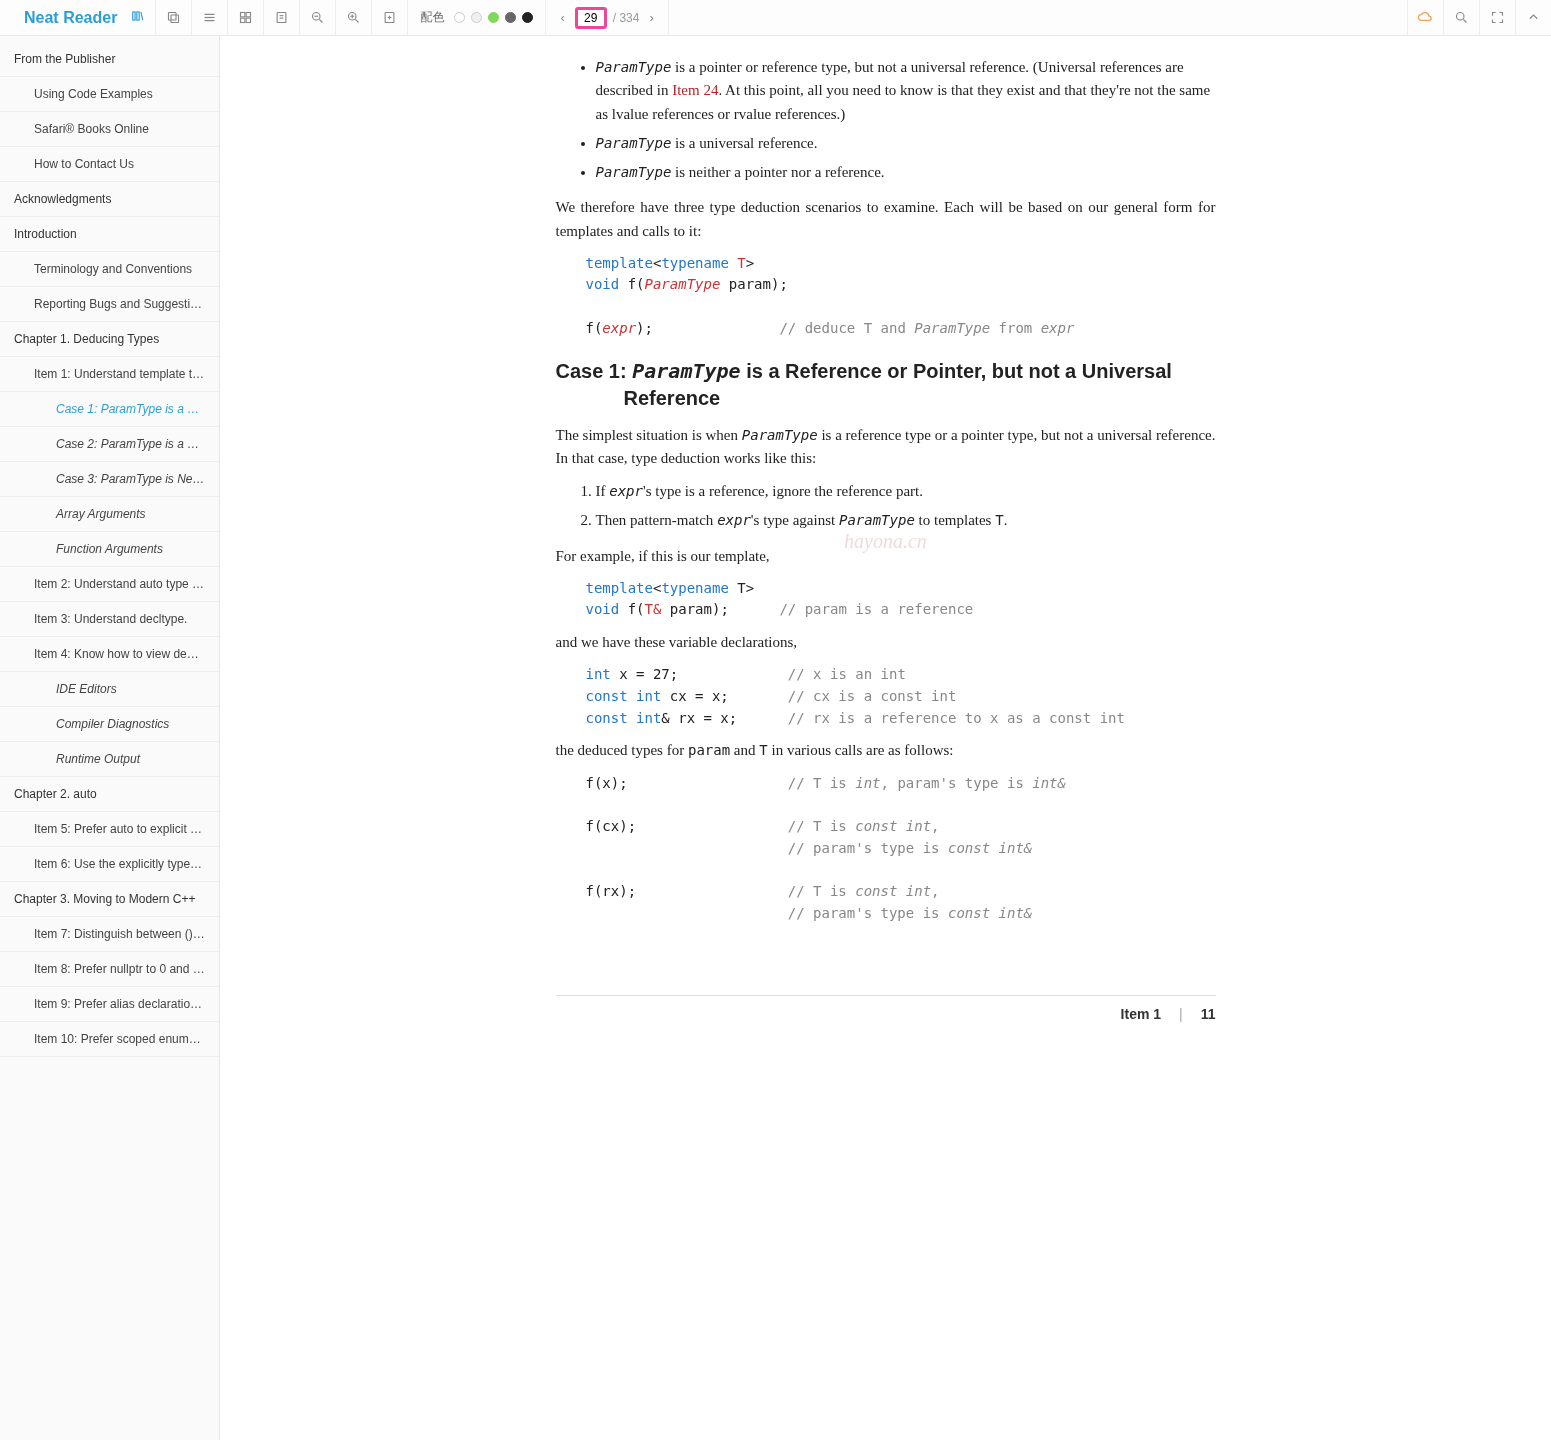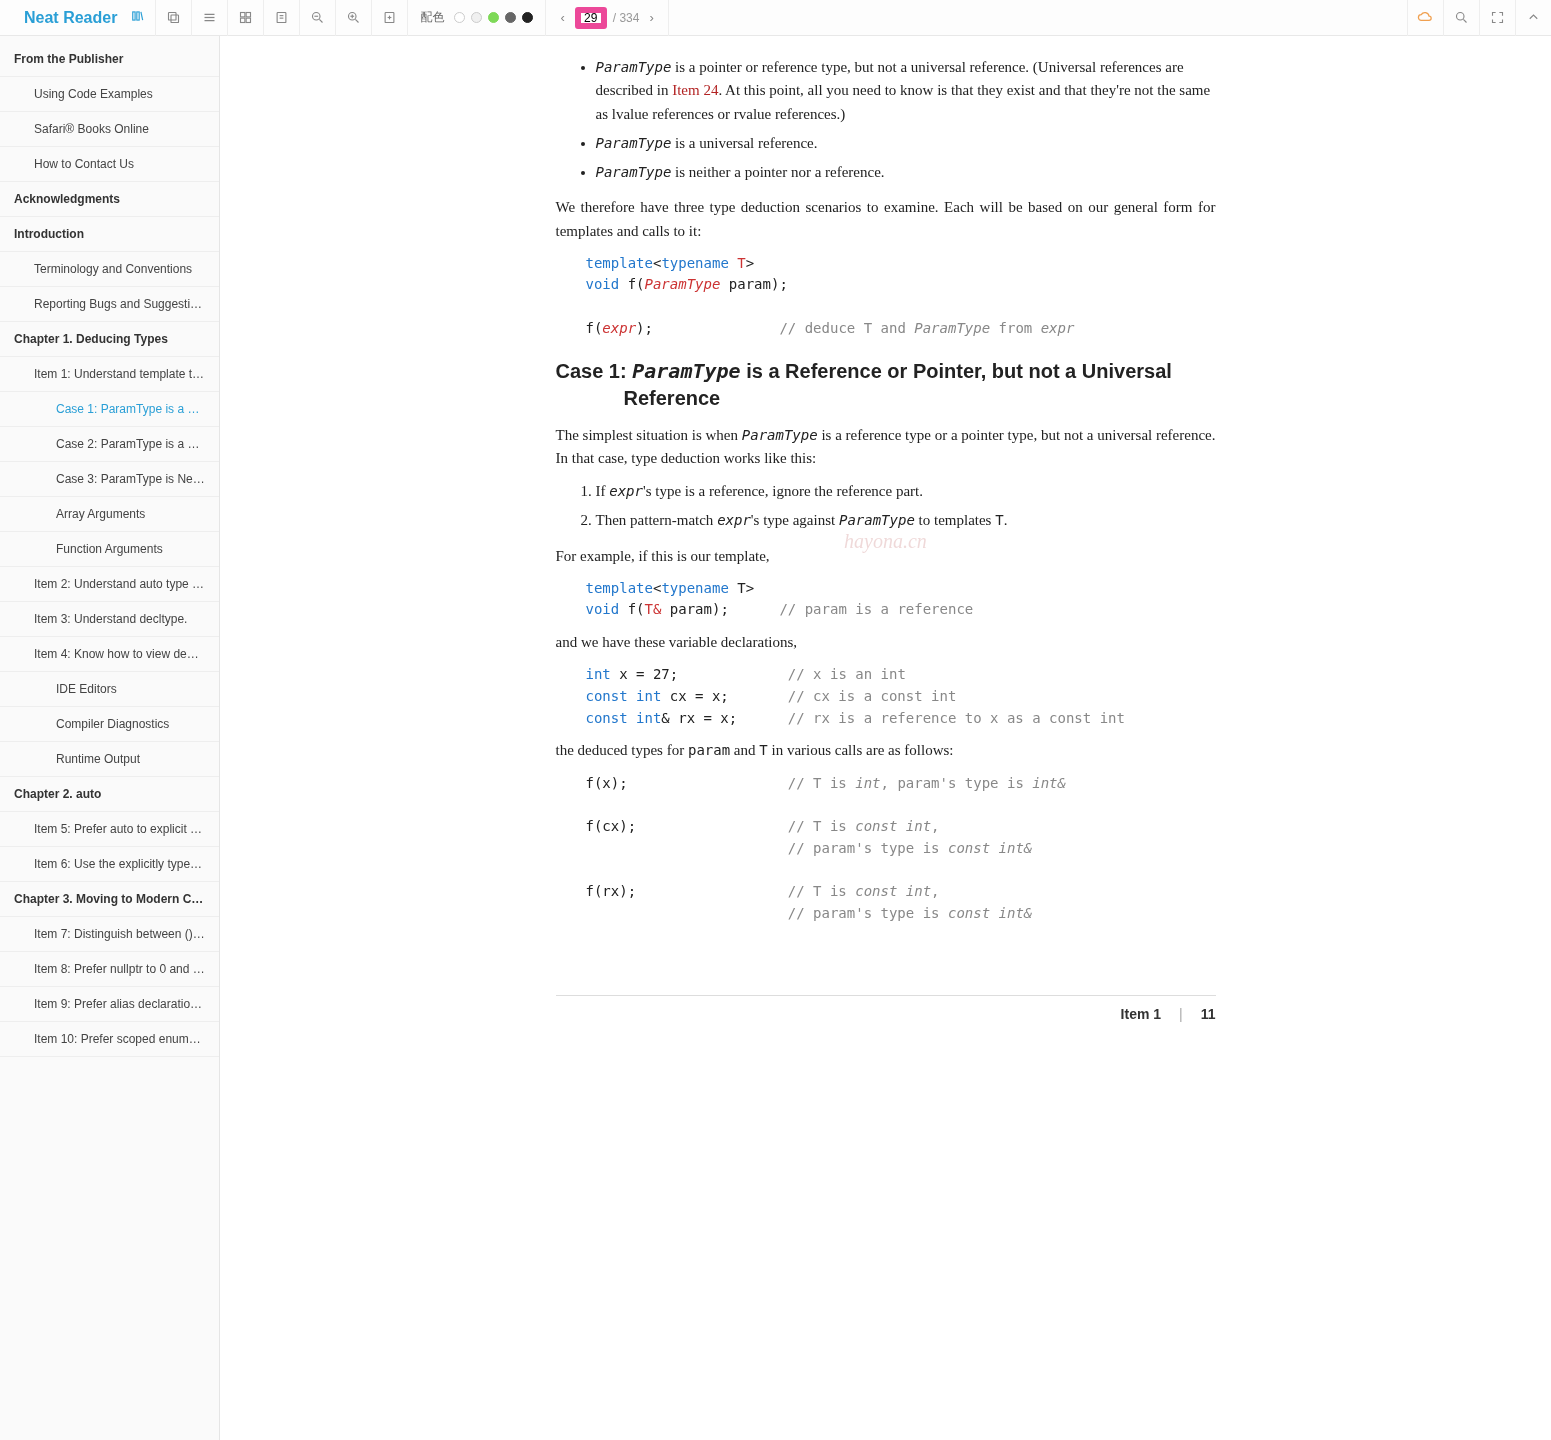--- a/index.html
+++ b/index.html
@@ -5,43 +5,43 @@
 * { margin: 0; padding: 0; box-sizing: border-box; }
 body { font-family: -apple-system, BlinkMacSystemFont, "Segoe UI", Arial, sans-serif; font-size: 13px; color: #333; background: #fff; overflow: hidden; }
 .app { display: flex; flex-direction: column; height: 100vh; width: 100vw; }
 
 
 .toolbar { height: 36px; display: flex; align-items: center; border-bottom: 1px solid #e8e8e8; background: #fdfdfd; user-select: none; }
 .brand { font-weight: 600; font-size: 16px; color: #2a9fd6; padding: 0 10px 0 24px; line-height: 36px; }
 .tbtn { width: 36px; height: 36px; display: flex; align-items: center; justify-content: center; border-right: 1px solid #eee; color: #888; cursor: pointer; }
 .brand-group { display: flex; align-items: center; border-right: 1px solid #eee; height: 36px; padding-right: 6px; }
 .page-nav { display: flex; align-items: center; gap: 6px; padding: 0 10px; border-right: 1px solid #eee; height: 36px; }
-.page-input { width: 32px; height: 22px; text-align: center; border: 6px solid #ec4899; border-radius: 3px; font-size: 12px; }
+.page-input { width: 32px; height: 22px; text-align: center; border: 3px solid #ec4899; border-radius: 3px; font-size: 12px; }
 .page-total { color: #999; font-size: 12px; }
 .chev { color: #888; cursor: pointer; padding: 4px; }
 .color-group { display: flex; align-items: center; gap: 6px; padding: 0 12px; border-right: 1px solid #eee; height: 36px; }
 .color-label { font-size: 12px; color: #666; margin-right: 4px; }
 .swatch { width: 11px; height: 11px; border-radius: 50%; border: 1px solid #ccc; cursor: pointer; }
 .sw-white { background: #fff; }
 .sw-lgray { background: #f0f0f0; }
 .sw-green { background: #7ed957; border-color: #7ed957; }
 .sw-dgray { background: #666; border-color: #666; }
 .sw-black { background: #222; border-color: #222; }
 .spacer { flex: 1; }
 .right-tools { display: flex; align-items: center; height: 36px; }
 .right-tools .tbtn { border-left: 1px solid #eee; border-right: none; }
 .cloud-icon { color: #f0a050; }
 
 
 .body { flex: 1; display: flex; overflow: hidden; }
 .sidebar { width: 220px; background: #fafafa; border-right: 1px solid #e5e5e5; overflow-y: auto; padding: 6px 0 20px 0; }
 .toc-item { padding: 10px 14px; font-size: 12px; color: #444; border-bottom: 1px solid #eee; cursor: pointer; white-space: nowrap; overflow: hidden; text-overflow: ellipsis; }
-.toc-item.lvl0 { font-weight: 700; color: #333; }
+.toc-item.lvl0 { font-weight: 400; color: #333; }
 .toc-item.lvl1 { padding-left: 34px; }
-.toc-item.lvl2 { padding-left: 56px; }
+.toc-item.lvl2 { padding-left: 56px; font-style: italic; }
 .toc-item.active { color: #2a9fd6; }
 
 
 .reader { flex: 1; overflow-y: auto; background: #fff; position: relative; }
 .page { max-width: 780px; margin: 0 auto; padding: 20px 60px 60px 60px; font-family: Georgia, "Times New Roman", serif; font-size: 15px; color: #222; line-height: 1.55; position: relative; }
 .page ul { margin: 0 0 12px 40px; }
 .page ul li { margin-bottom: 6px; }
 .page ol { margin: 0 0 12px 40px; }
 .page ol li { margin-bottom: 6px; }
 .page p { margin-bottom: 10px; text-align: justify; }

